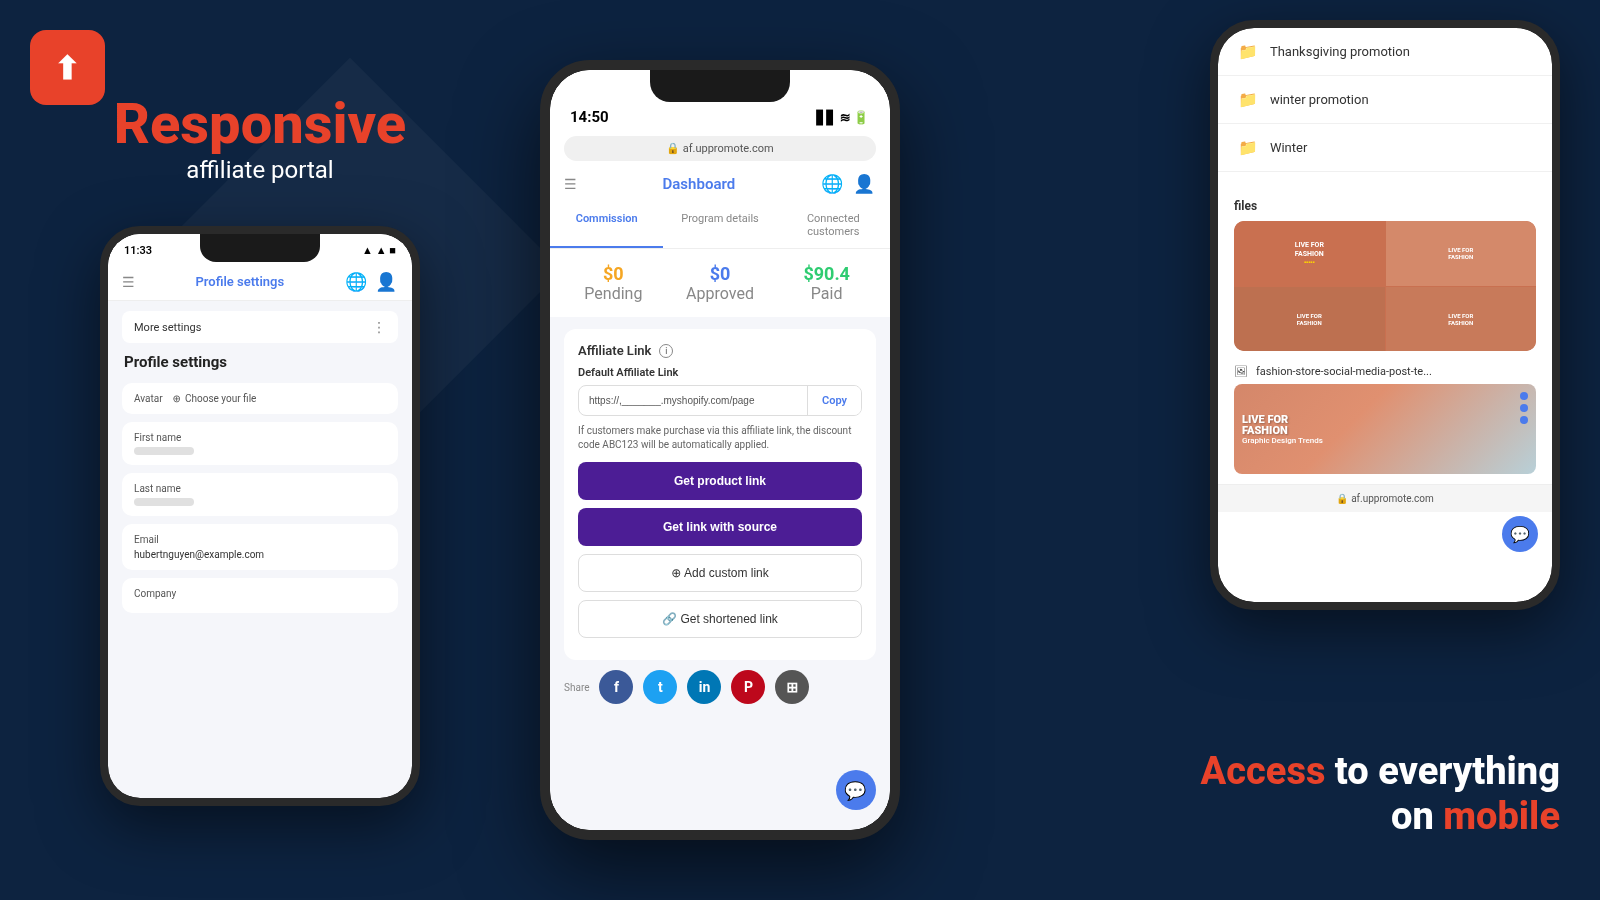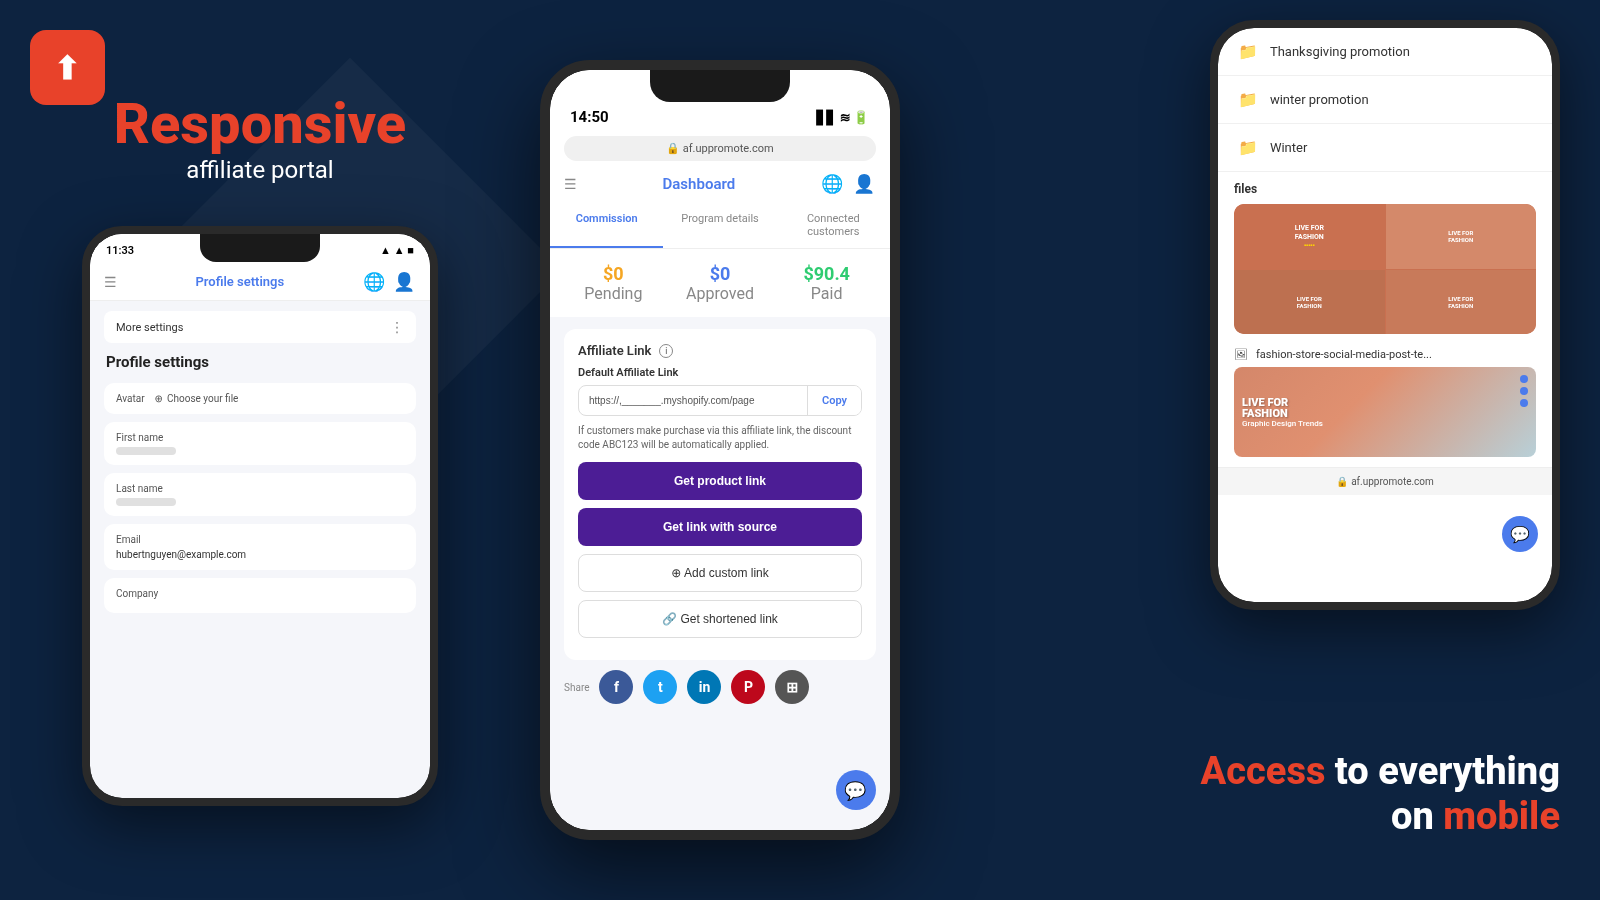--- a/index.html
+++ b/index.html
@@ -69,21 +69,21 @@
     }
     .headline-sub {
       font-size: 24px;
       font-weight: 400;
       color: white;
       line-height: 1.3;
     }
 
     
     .phone-left {
-      width: 356px;
+      width: 320px;
       height: 580px;
       background: #1a1a1a;
       border-radius: 40px;
       position: relative;
       margin-top: 10px;
       box-shadow: 0 20px 60px rgba(0,0,0,0.5);
       overflow: hidden;
       border: 8px solid #2a2a2a;
     }
     .phone-left-notch {
@@ -461,20 +461,21 @@
       color: #aaa;
     }
     .pr-files-section {
       padding: 10px 16px;
     }
     .pr-files-title {
       font-size: 12px;
       font-weight: 700;
       color: #333;
       margin-bottom: 8px;
+      margin-top: 17px;
     }
     .pr-image-card {
       border-radius: 10px;
       overflow: hidden;
       margin-bottom: 8px;
     }
     .pr-file-name {
       display: flex;
       align-items: center;
       gap: 8px;

